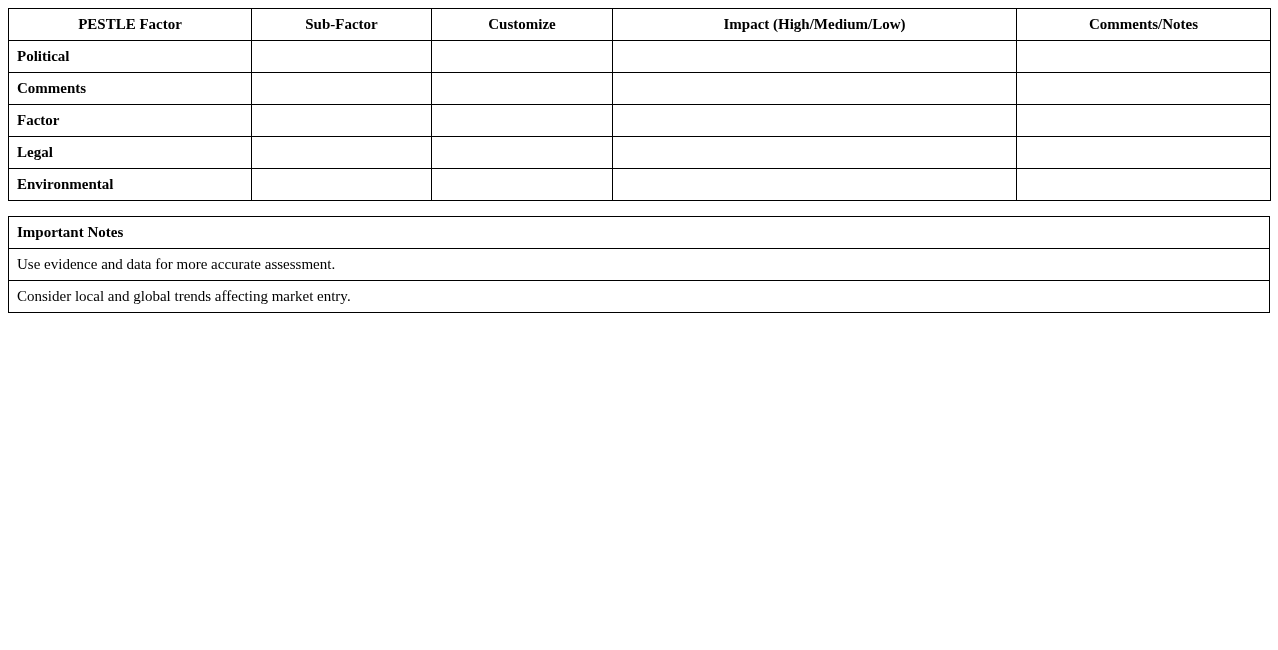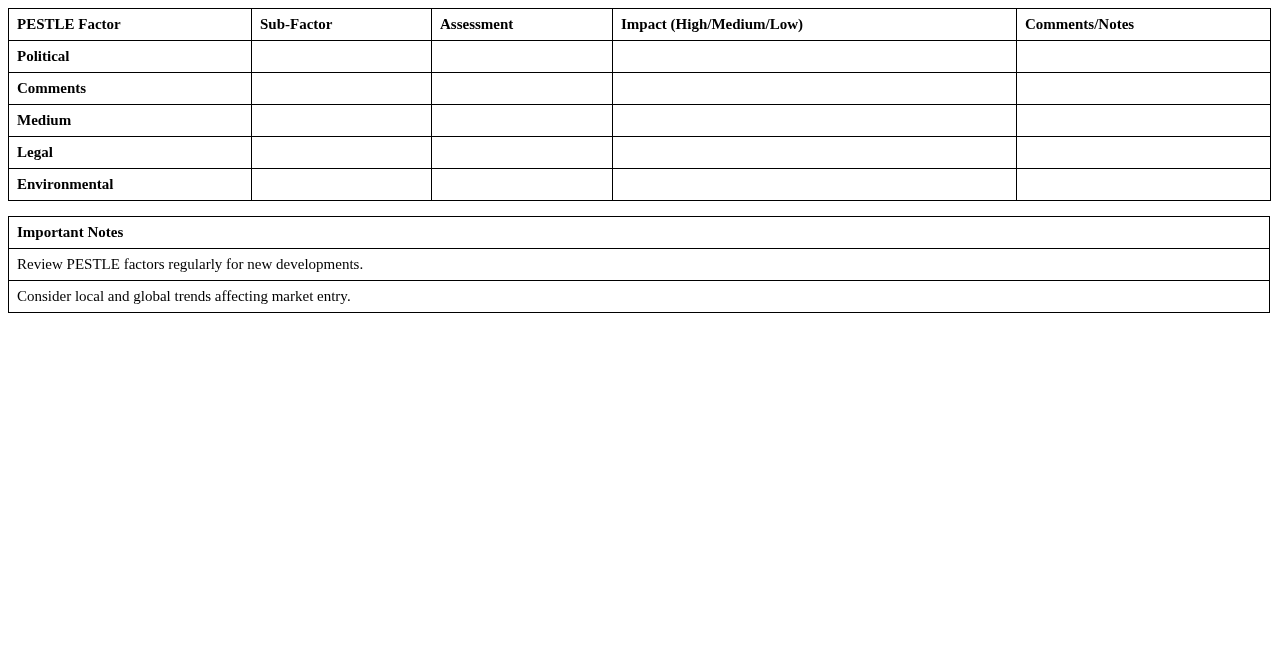--- a/index.html
+++ b/index.html
@@ -30,20 +30,21 @@
     font-size: 15px;
     line-height: 1.2;
     text-align: left;
     vertical-align: top;
     font-weight: normal;
     height: 26px;
     box-sizing: border-box;
   }
   table.doc-table th {
     font-weight: bold;
+    text-align: center;
   }
   .pestle-table td.factor-cell,
   .pestle-table th {
     white-space: nowrap;
     font-weight: bold;
   }
   .spacer {
     height: 15px;
   }
   .notes-table td.notes-header {
@@ -67,42 +68,42 @@
       <col class="col-factor">
       <col class="col-sub">
       <col class="col-assess">
       <col class="col-impact">
       <col class="col-comments">
     </colgroup>
     <thead>
       <tr>
         <th>PESTLE Factor</th>
         <th>Sub-Factor</th>
-        <th>Assessment</th>
+        <th>Customize</th>
         <th>Impact (High/Medium/Low)</th>
         <th>Comments/Notes</th>
       </tr>
     </thead>
     <tbody>
       <tr>
         <td class="factor-cell">Political</td>
         <td></td>
         <td></td>
         <td></td>
         <td></td>
       </tr>
       <tr>
         <td class="factor-cell">Comments</td>
         <td></td>
         <td></td>
         <td></td>
         <td></td>
       </tr>
       <tr>
-        <td class="factor-cell">Medium</td>
+        <td class="factor-cell">Factor</td>
         <td></td>
         <td></td>
         <td></td>
         <td></td>
       </tr>
       <tr>
         <td class="factor-cell">Legal</td>
         <td></td>
         <td></td>
         <td></td>
@@ -119,21 +120,21 @@
   </table>
 
   <div class="spacer"></div>
 
   <table class="doc-table notes-table">
     <tbody>
       <tr>
         <td class="notes-header">Important Notes</td>
       </tr>
       <tr>
-        <td>Review PESTLE factors regularly for new developments.</td>
+        <td>Use evidence and data for more accurate assessment.</td>
       </tr>
       <tr>
         <td>Consider local and global trends affecting market entry.</td>
       </tr>
     </tbody>
   </table>
 
 </div>
 
 </body></html>

